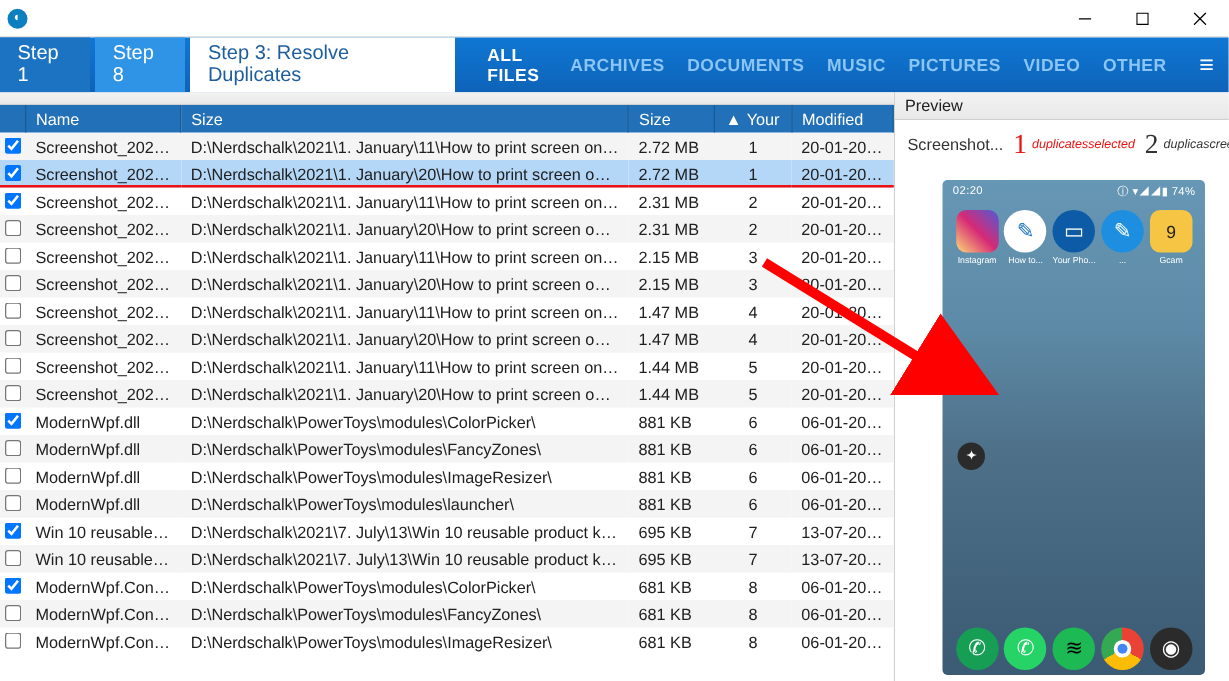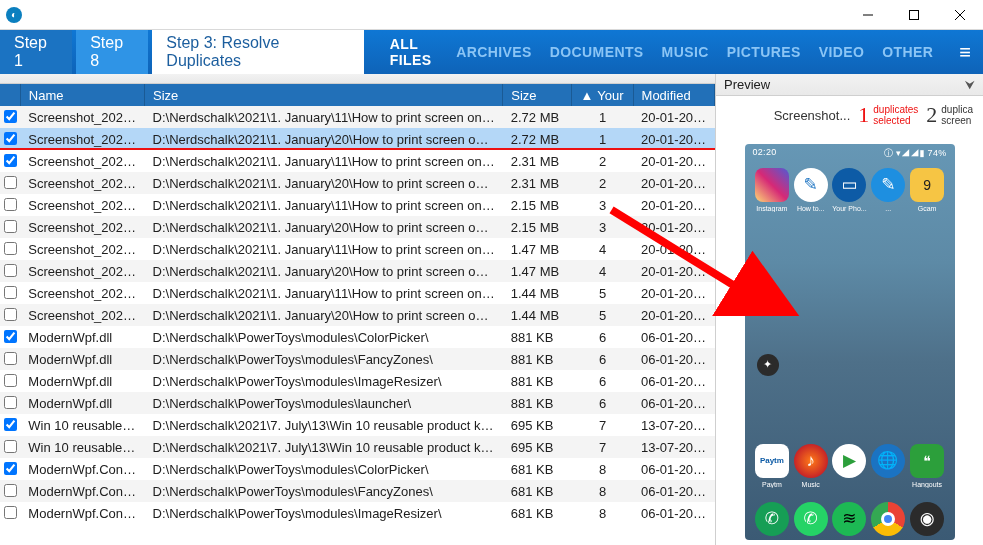--- a/index.html
+++ b/index.html
@@ -36,25 +36,25 @@
   .col-path { width: 352px; }
   .col-size { width: 68px; }
   .col-group { width: 60px; text-align:center; }
   .col-mod { width: 80px; }
   thead .col-group { text-align:left; }
 
   .preview-pane { flex:1; background:#fff; display:flex; flex-direction:column; border-left:1px solid #cfcfcf; }
   .preview-head { height: 22px; background:linear-gradient(#f2f2f2,#e9e9e9); border-bottom:1px solid #cfcfcf; padding:2px 8px; font-size:13px; display:flex; align-items:center; }
   .preview-head .prevclose { margin-left:auto; font-size:12px; color:#555;}
   .preview-infobar { display:flex; align-items:center; padding:6px 10px 4px; gap:8px; }
-  .preview-infobar .pname { flex:1; font-size:13px; color:#333; overflow:hidden; text-overflow:ellipsis; white-space:nowrap;text-align:right; }
+  .preview-infobar .pname { flex:1; font-size:13px; color:#333; overflow:hidden; text-overflow:ellipsis; white-space:nowrap; }
   .stat { display:flex; align-items:center; gap:4px; }
   .stat .num { font-family: Georgia, serif; font-size:22px; color:#333; }
   .stat .num.red { color:#e11; }
-  .stat .lbls { display:flex; flex-direction:column; font-size:10px; line-height:11px; color:#e11; }
+  .stat .lbls { display:flex; flex-direction:row; font-size:10px; line-height:11px; color:#e11;font-style:italic; }
   .stat .lbls.blk { color:#333; }
   .preview-img { flex:1; display:flex; align-items:center; justify-content:center; padding:6px 12px 0; }
   .phone { width: 210px; height: 396px; background: linear-gradient(180deg,#6697b5 0%,#5d8aa6 30%,#4e7089 55%,#3b5a74 100%); border-radius:4px; position:relative; overflow:hidden; }
   .phone .statusbar { position:absolute; top:3px; left:0; right:0; display:flex; justify-content:space-between; padding:0 8px; color:#fff; font-size:9px; letter-spacing:.3px; }
   .phone .row { position:absolute; left:0; right:0; display:flex; justify-content:space-around; padding:0 8px; }
   .phone .row.top { top: 24px; }
   .phone .row.bottom { bottom: 52px; }
   .phone .row.nav { bottom:4px; }
   .phone .appicn { width:34px; height:34px; border-radius:50%; background:#fff; display:flex; align-items:center; justify-content:center; font-size:17px; }
   .phone .appicnsq { width:34px; height:34px; border-radius:8px; background:#fff; display:flex; align-items:center; justify-content:center; font-size:14px; }
@@ -331,42 +331,20 @@
           <div class="appwrap">
               <div class="appicn" style="background:#1e8fe0;color:#fff">✎</div>
               <span class="lbl">...</span>
             </div>
           <div class="appwrap">
               <div class="appicnsq" style="background:#f6c544">9</div>
               <span class="lbl">Gcam</span>
             </div>
         </div>
         <div class="cambtn">✦</div>
-        <div class="row bottom">
-          <div class="appwrap">
-              <div class="appicnsq" style="color:#0d5ba6;font-size:8px;font-weight:700">Paytm</div>
-              <span class="lbl">Paytm</span>
-            </div>
-          <div class="appwrap">
-              <div class="appicn" style="background:radial-gradient(#ff7a18,#af002d);color:#fff">♪</div>
-              <span class="lbl">Music</span>
-            </div>
-          <div class="appwrap">
-              <div class="appicn" style="color:#2c9f3b">▶</div>
-              <span class="lbl"></span>
-            </div>
-          <div class="appwrap">
-              <div class="appicn" style="background:#1b73c2;color:#fff">🌐</div>
-              <span class="lbl"></span>
-            </div>
-          <div class="appwrap">
-              <div class="appicnsq" style="background:#2c9f3b;color:#fff">❝</div>
-              <span class="lbl">Hangouts</span>
-            </div>
-        </div>
         <div class="row nav">
           <div class="appicn" style="background:#169e55;color:#fff">✆</div>
           <div class="appicn" style="background:#25d366;color:#fff">✆</div>
           <div class="appicn" style="background:#1db954;color:#000">≋</div>
           <div class="appicn" style="background:conic-gradient(#ea4335 0 120deg,#fbbc05 120deg 240deg,#34a853 240deg 360deg)">
               <div style="width:14px;height:14px;border-radius:50%;background:#fff;display:flex;align-items:center;justify-content:center">
                 <div style="width:8px;height:8px;border-radius:50%;background:#4285f4"></div>
               </div>
             </div>
           <div class="appicn" style="background:#2b2b2b;color:#fff">◉</div>

